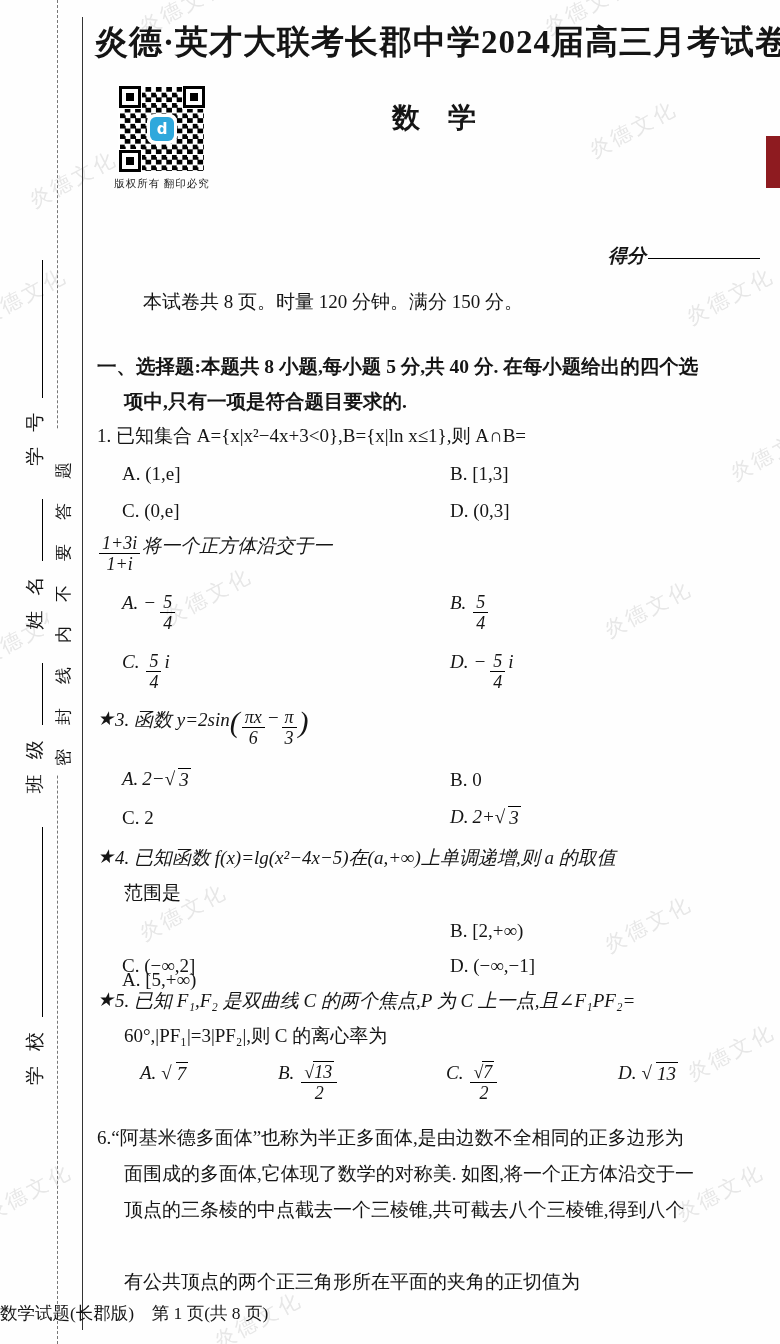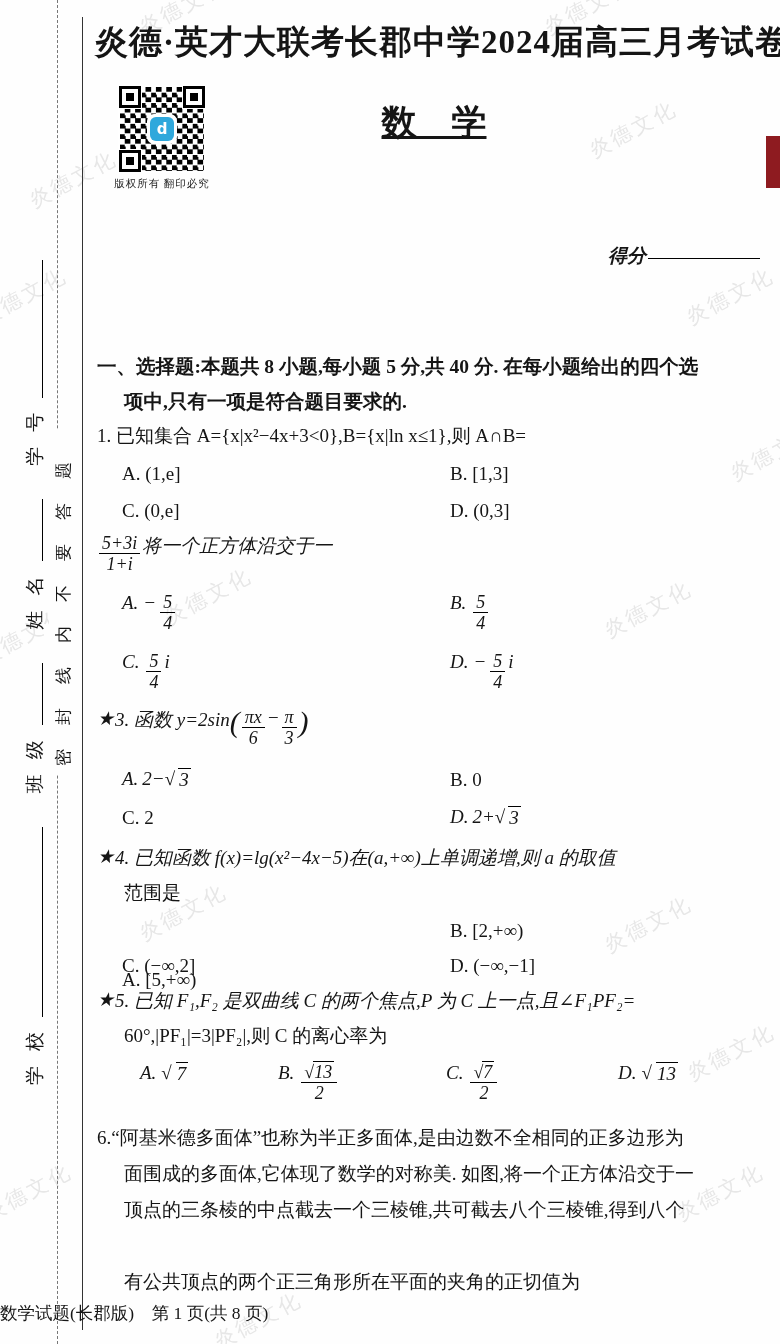--- a/index.html
+++ b/index.html
@@ -46,21 +46,21 @@
   .qr-logo{position:absolute;left:50%;top:50%;transform:translate(-50%,-50%);width:30px;height:30px;
            background:#fff;border-radius:7px;display:flex;align-items:center;justify-content:center;}
   .qr-logo-inner{width:24px;height:24px;background:#2fa8dc;border-radius:6px;color:#fff;
            font:bold 15px "DejaVu Sans","Liberation Sans",sans-serif;
            display:flex;align-items:center;justify-content:center;}
   .qr-caption{position:absolute;left:104px;top:177px;width:116px;text-align:center;
            font-size:10.5px;letter-spacing:1px;color:#222;}
   .page-title{position:absolute;top:20px;left:95px;width:678px;text-align:center;
            font-size:33px;font-weight:900;letter-spacing:1px;white-space:nowrap;}
   .subject{position:absolute;top:99px;left:95px;width:678px;text-align:center;
-           font-size:35px;font-weight:bold;text-decoration:underline;}
+           font-size:28px;font-weight:bold;}
   .persons{position:absolute;top:213px;left:95px;width:678px;display:flex;
            justify-content:center;gap:62px;font-size:19px;font-weight:bold;}
   .footer{position:absolute;top:1301px;left:0;width:764px;text-align:left;font-size:17.5px;}
   .star{margin-right:1px;}
 </style>
 </head>
 <body>
 
 <div id="page">
 
@@ -121,33 +121,34 @@
   <div class="qr-caption">版权所有 翻印必究</div>
 
   <div class="subject">数　学</div>
 
 
   <div class="row" style="top:243px;left:608px;gap:2px">
     <span class="b">得分</span>
     <span class="blank" style="width:112px"></span>
   </div>
 
+  <div class="t" style="top:290px;left:143px">本试卷共 8 页。时量 120 分钟。满分 150 分。</div>
 
   <div class="t b" style="top:355px;left:97px;font-size:19.5px">一、选择题:本题共 8 小题,每小题 5 分,共 40 分. 在每小题给出的四个选</div>
   <div class="t b" style="top:390px;left:124px;font-size:19.5px">项中,只有一项是符合题目要求的.</div>
 
   <div class="t" style="top:424px;left:97px">1. 已知集合 A={x|x²−4x+3&lt;0},B={x|ln x≤1},则 A∩B=</div>
   <div class="t" style="top:462px;left:122px">A. (1,e]</div>
   <div class="t" style="top:462px;left:450px">B. [1,3]</div>
   <div class="t" style="top:499px;left:122px">C. (0,e]</div>
   <div class="t" style="top:499px;left:450px">D. (0,3]</div>
 
   <div class="row" style="top:533px;left:97px;height:44px;gap:0">
     <span class="frac">
-        <span class="fn">5+3i</span>
+        <span class="fn">1+3i</span>
         <span class="fd">1+i</span>
       </span>
     <span>将一个正方体沿交于一</span>
   </div>
   <div class="row" style="top:592px;left:122px;height:44px">
     <span>A.</span>
       <span style="margin-right:-3px">−</span>
     <span class="frac">
         <span class="fn">5</span>
         <span class="fd">4</span>

